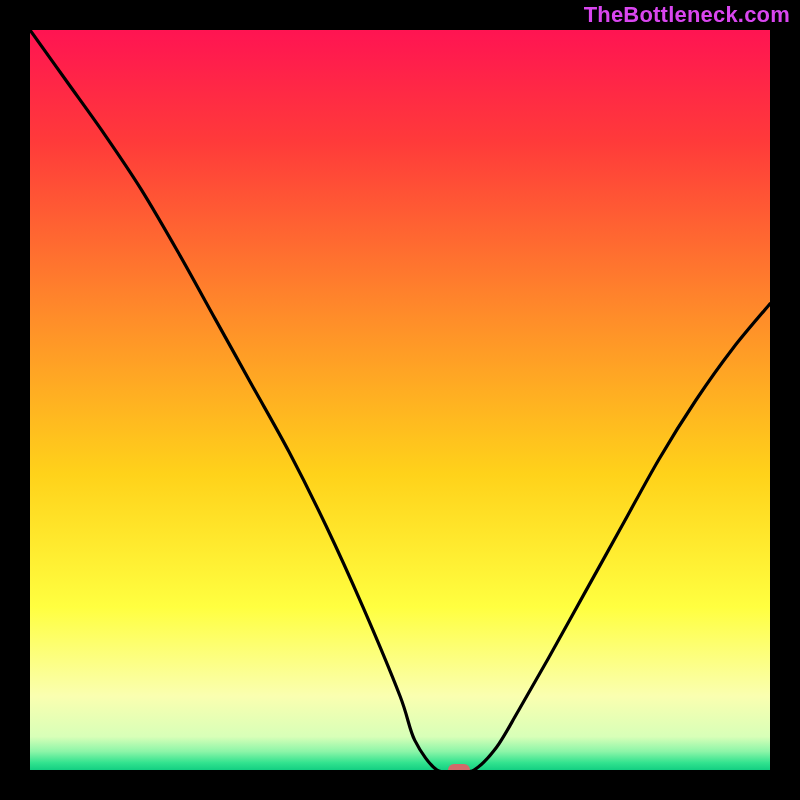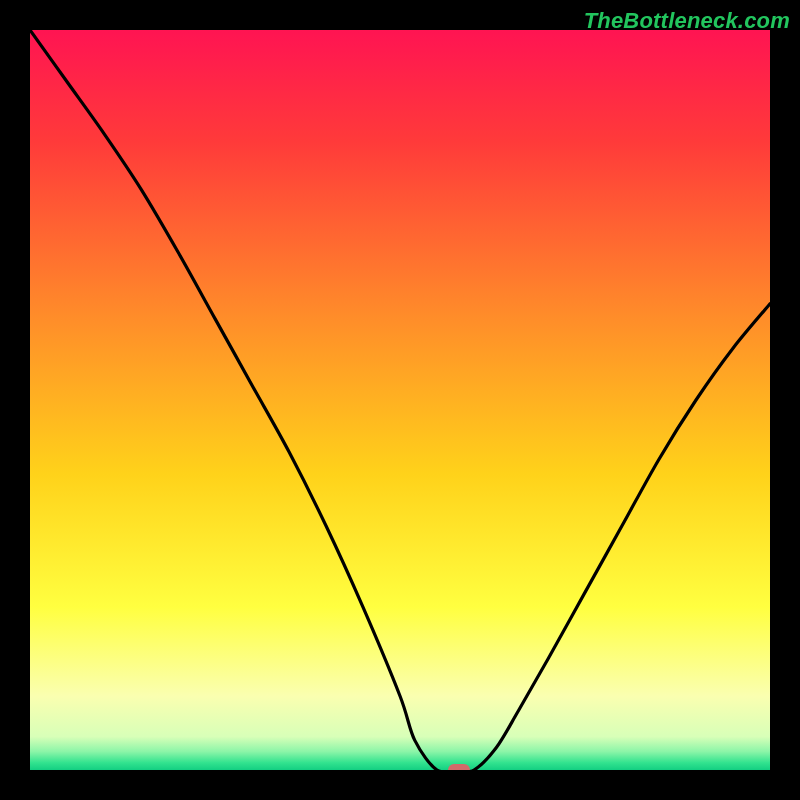--- a/index.html
+++ b/index.html
@@ -12,29 +12,28 @@
     font-family: Arial, Helvetica, sans-serif;
   }
   .outer-frame {
     position: relative;
     width: 800px;
     height: 800px;
     background: #000;
   }
   .watermark {
     position: absolute;
-    top: 8px;
+    top: 2px;
     right: 10px;
-    color: #22c55e;
+    color: #d946ef;
     font-size: 22px;
     font-weight: 600;
     letter-spacing: 0.2px;
     z-index: 20;
     user-select: none;
-    font-style: italic;
   }
   .plot-area {
     position: absolute;
     left: 30px;
     top: 30px;
     width: 740px;
     height: 740px;
     overflow: hidden;
   }
   .gradient-bg {

